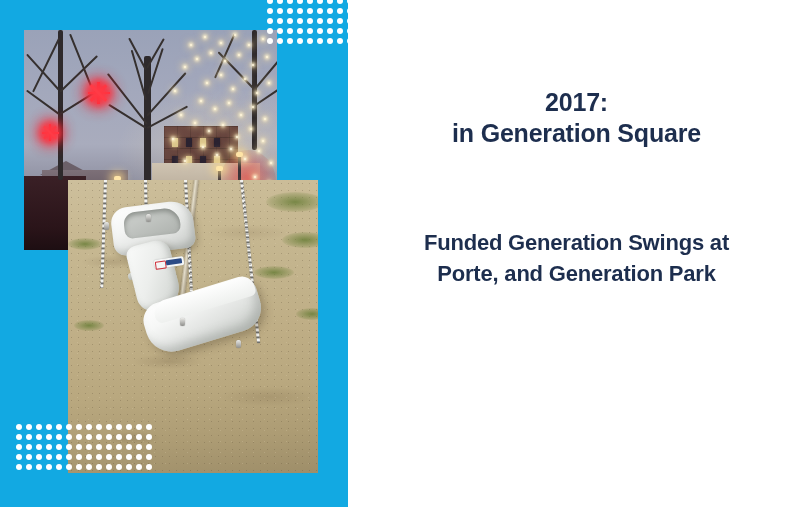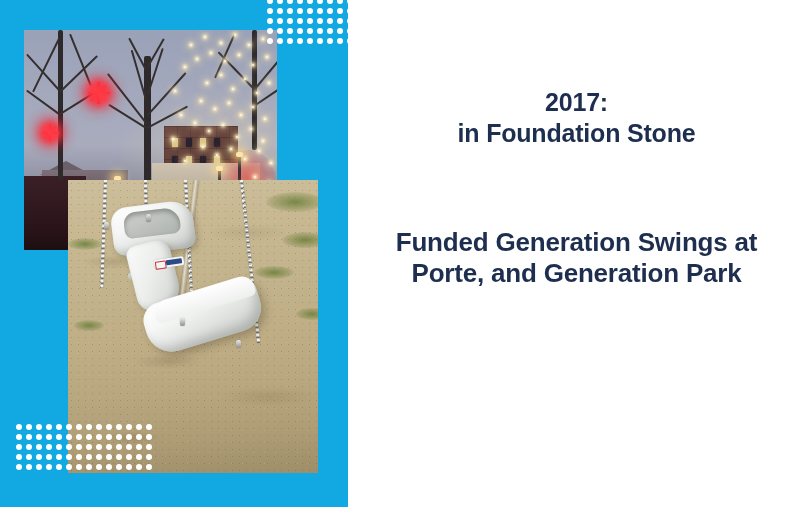--- a/index.html
+++ b/index.html
@@ -249,21 +249,21 @@
     width:412px;
     margin:0;
   }
   .headline .yr{display:block;}
   .headline .l2{display:block;}
   .headline .l3{display:block;}
   .subhead{
     color:#1d2e4e;
     font-family:"Liberation Sans", sans-serif;
     font-weight:bold;
-    font-size:26px;
+    font-size:22px;
     line-height:31px;
     text-align:center;
     letter-spacing:-0.2px;
     width:418px;
     margin:0;
     padding-top:78px;
   }
   .subhead span{display:block;}
 </style>
 </head>
@@ -551,21 +551,21 @@
       <span class="dot" style="left: 100px; top: 40px; background: rgb(255, 255, 255);"></span>
       <span class="dot" style="left: 110px; top: 40px; background: rgb(255, 255, 255);"></span>
       <span class="dot" style="left: 120px; top: 40px; background: rgb(255, 255, 255);"></span>
       <span class="dot" style="left: 130px; top: 40px; background: rgb(255, 255, 255);"></span>
     </div>
 
   <div class="text-col">
 
     <div class="headline">
       <span class="yr">2017:</span>
-      <span class="l3">in Foundation Stone</span>
+      <span class="l3">in Generation Square</span>
     </div>
 
     <div class="subhead">
       <span>Funded Generation Swings at</span>
       <span>Porte, and Generation Park</span>
     </div>
 
   </div>
 
 </div>

